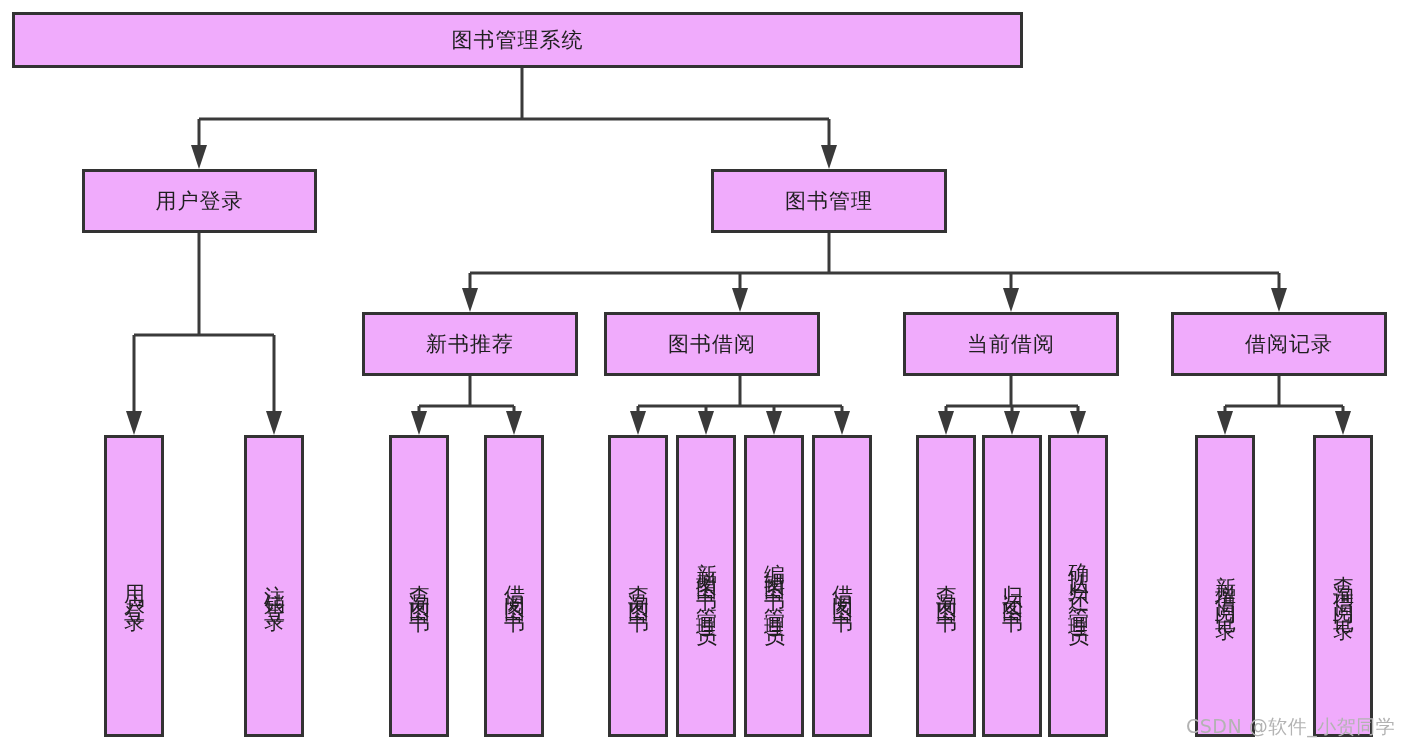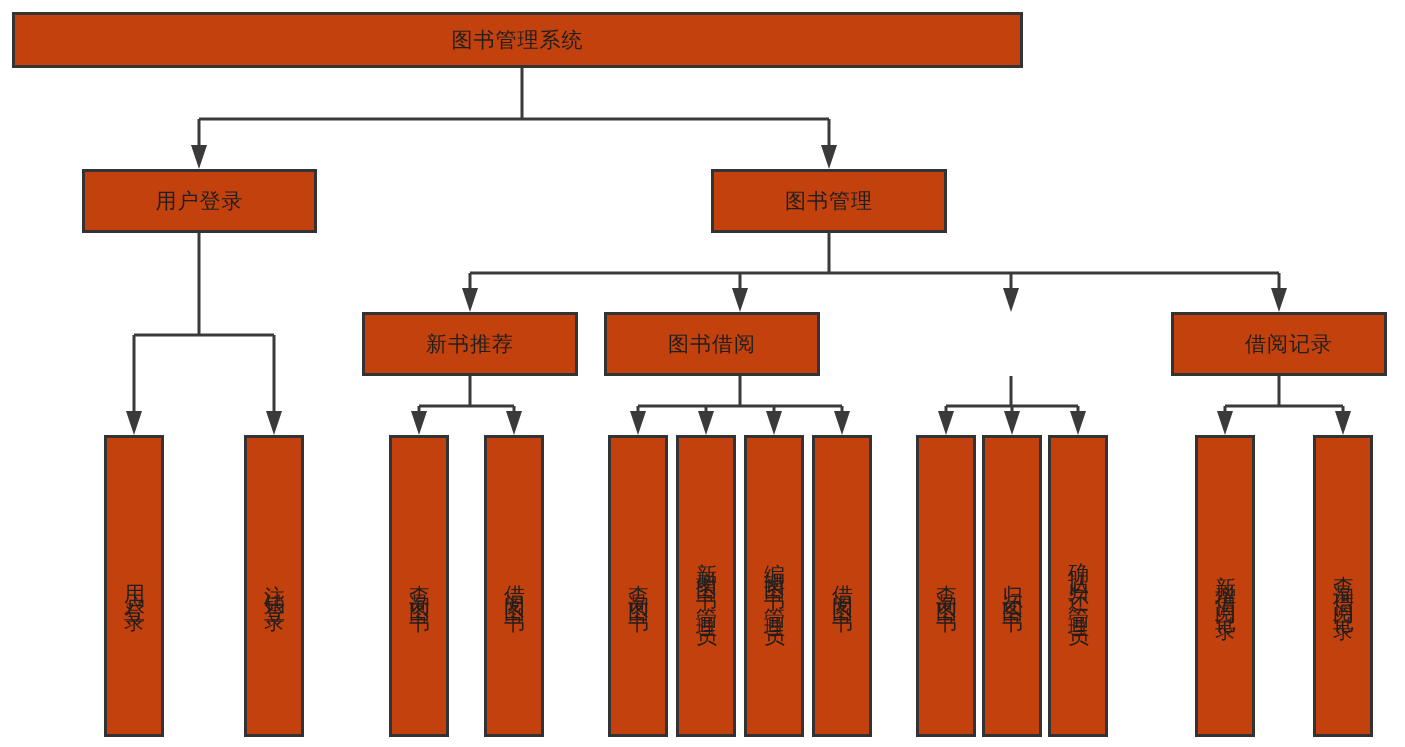--- a/index.html
+++ b/index.html
@@ -24,21 +24,21 @@
     inset: 0;
     width: 1405px;
     height: 747px;
     color: var(--line);
     pointer-events: none;
   }
   .connectors path { stroke: currentColor; stroke-width: 3; fill: none; }
   .connectors polygon { fill: currentColor; stroke: none; }
   .box {
     position: absolute;
-    background: #c2410c;
+    background: #f0abfc;
     border: 3px solid var(--border);
     display: flex;
     align-items: center;
     justify-content: center;
     z-index: 2;
   }
   .h-box span {
     font-size: 21px;
     letter-spacing: 1px;
     white-space: nowrap;
@@ -115,20 +115,23 @@
   <div class="box h-box" style="left:362px; top:312px; width:216px; height:64px;">
     <span>新书推荐</span>
   </div>
 
   <div class="box h-box" style="left:711px; top:169px; width:236px; height:64px;">
     <span>图书管理</span>
   </div>
   <div class="box h-box" style="left:604px; top:312px; width:216px; height:64px;">
     <span>图书借阅</span>
   </div>
+  <div class="box h-box" style="left:903px; top:312px; width:216px; height:64px;">
+    <span>当前借阅</span>
+  </div>
   <div class="box h-box" style="left:1171px; top:312px; width:216px; height:64px;padding-left:20px;">
     <span>借阅记录</span>
   </div>
 
   <div class="box v-box" style="left:104px; top:435px; width:60px; height:302px;">
     <span>用户登录</span>
   </div>
   <div class="box v-box" style="left:244px; top:435px; width:60px; height:302px;">
     <span>注销登录</span>
   </div>
@@ -163,14 +166,15 @@
     <span>确认归还（管理员）</span>
   </div>
 
   <div class="box v-box" style="left:1195px; top:435px; width:60px; height:302px;">
     <span>新增借阅记录</span>
   </div>
   <div class="box v-box" style="left:1313px; top:435px; width:60px; height:302px;">
     <span>查询借阅记录</span>
   </div>
 
+  <div class="watermark">CSDN @软件_小贺同学</div>
 
 </div>
 
 </body></html>

